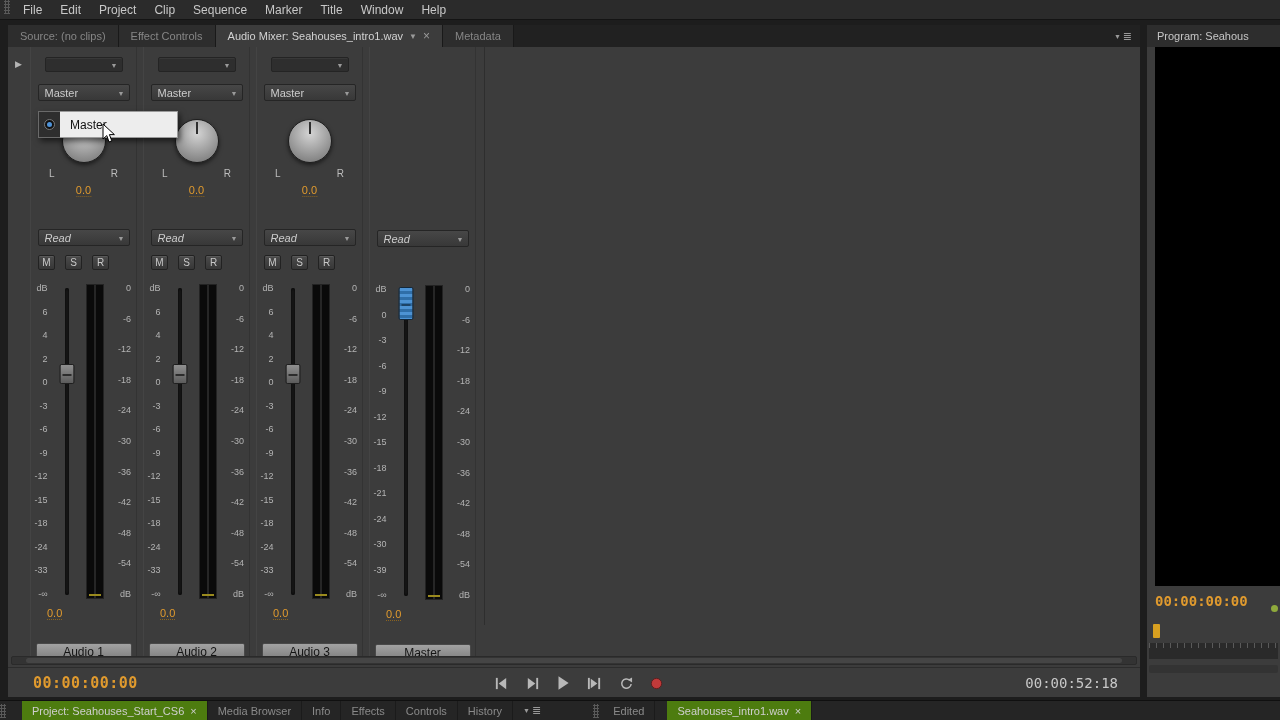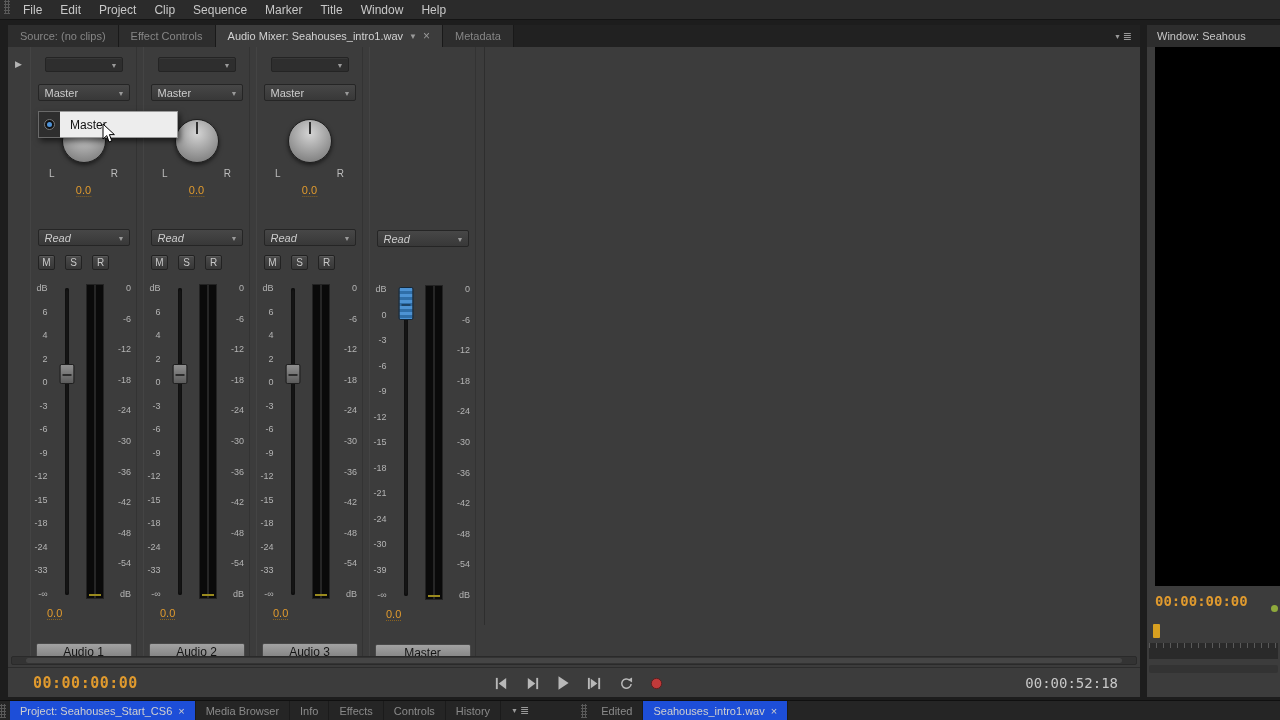--- a/index.html
+++ b/index.html
@@ -131,21 +131,21 @@
   .pg-ruler::before { content:""; position:absolute; left:0; right:0; top:0; height:5px;
                       background:repeating-linear-gradient(90deg,#5a5a5a 0 1px,transparent 1px 7px); }
   .pg-scroll { position:absolute; left:2px; right:2px; top:640px; height:8px; background:#333; border-radius:2px; }
 
   
   .bottombar { position:absolute; left:0; right:0; top:700px; height:20px; background:#252525;
                border-top:1px solid #101010; display:flex; align-items:stretch; overflow:hidden; }
   .bottombar .grip-v { align-self:center; }
   .b-tab { display:flex; align-items:center; gap:6px; padding:0 10px; font-size:11px; color:#8a8a8a;
            border-right:1px solid #1b1b1b; white-space:nowrap; }
-  .b-tab.active { background:#1d4ed8; color:#cfcfcf; }
+  .b-tab.active { background:#4d7c0f; color:#cfcfcf;margin-left:12px; }
   .b-menu { display:flex; align-items:center; gap:2px; color:#999; padding:0 10px; font-size:11px; }
   .b-menu .chev { font-size:7px; }
   .b-gap { width:42px; }
 
   svg .ic { fill:#b8b8b8; }
 </style>
 </head>
 <body>
 
 <div class="menubar">
@@ -493,21 +493,21 @@
 </div>
 <div class="cursor">
   <svg width="14" height="21" viewBox="0 0 14 21">
     <polygon points="1,1 1,16 4.8,12.6 7,19 9.8,17.8 7.4,11.6 12.4,11.6" fill="#ffffff" stroke="#000000" stroke-width="1"></polygon>
   </svg>
 </div>
 
 <div class="program-group">
   <div class="pg-header">
     <div class="pg-tab">
-      <span>Window: Seahous</span>
+      <span>Program: Seahous</span>
     </div>
   </div>
   <div class="pg-video"></div>
   <div class="pg-tc">00:00:00:00</div>
   <span class="green-dot"></span>
   <span class="pg-marker"></span>
   <div class="pg-ruler"></div>
   <div class="pg-scroll"></div>
 </div>
 

